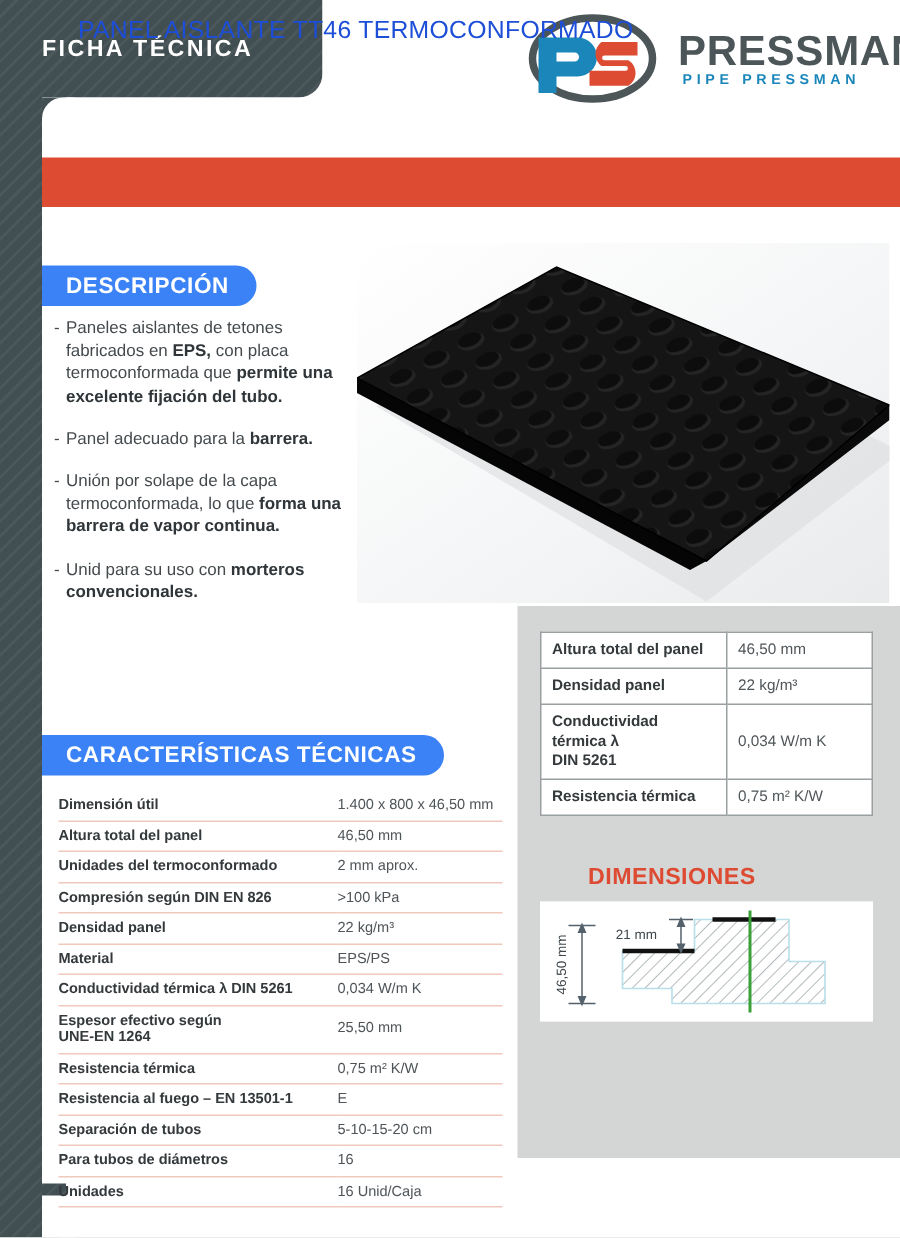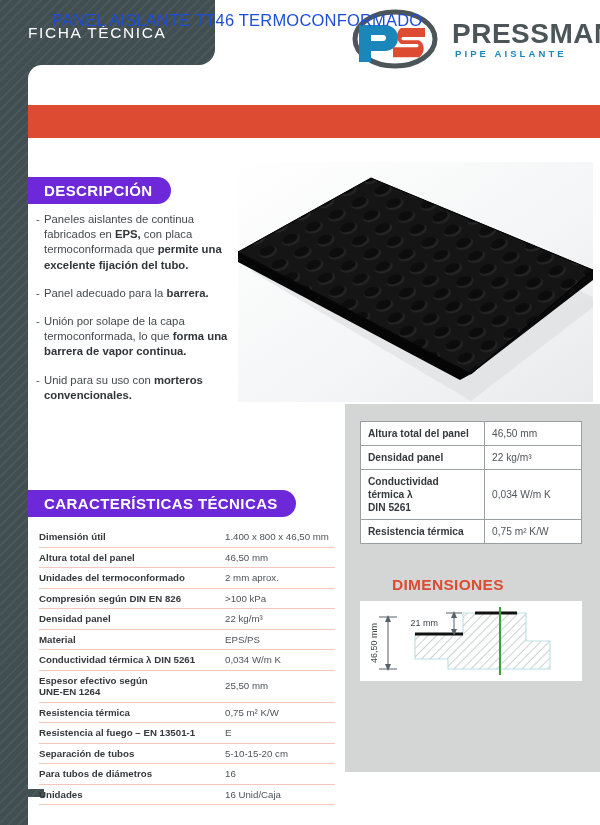--- a/index.html
+++ b/index.html
@@ -56,21 +56,21 @@
         rgba(255,255,255,0.05) 2px,
         rgba(0,0,0,0.0) 2px,
         rgba(0,0,0,0.0) 7px);
     border-bottom-right-radius: 16px;
   }
   .header-tab-label {
     position: absolute;
     left: 28px; top: 24px;
     color: #ffffff;
     font-size: 15.5px;
-    font-weight: normal;
+    font-weight: bold;
     letter-spacing: 1.6px;
   }
 
   
   .left-strip {
     position: absolute;
     left: 0; top: 0;
     width: 28px;
     height: 825px;
     background-color: #414e52;
@@ -158,21 +158,21 @@
     color: #1d4ed8;
     font-size: 16.5px;
     font-weight: normal;
     letter-spacing: 0.2px;
   }
 
   
   .pill {
     position: absolute;
     height: 27px;
-    background: #6d28d9;
+    background: #3b82f6;
     border-radius: 0 14px 14px 0;
     color: #ffffff;
     font-size: 15px;
     font-weight: bold;
     letter-spacing: 0.4px;
     display: flex;
     align-items: center;
     padding-left: 16px;
     padding-right: 18px;
     white-space: nowrap;
@@ -288,21 +288,21 @@
   <div class="logo-wrap">
     <svg width="100" height="62" viewBox="0 0 100 62">
       <ellipse cx="50" cy="31" rx="40" ry="27" fill="none" stroke="#4c5658" stroke-width="5"></ellipse>
 
       <path d="M14 17 H40 a13 13 0 0 1 0 26 H26 V54 H14 Z M26 27 V33 H38 a3 3 0 0 0 0 -6 Z" fill="#1a86b9"></path>
 
       <path d="M80 20 H56 a10 10 0 0 0 0 16 h16 a1.6 1.6 0 0 1 0 3.2 H48 v10 h26 a10 10 0 0 0 0 -17 H58
                a1.6 1.6 0 0 1 0 -3.2 H80 Z" fill="#dd4b33"></path>
     </svg>
     <div class="logo-brand">PRESSMAN</div>
-    <div class="logo-sub">PIPE AISLANTE</div>
+    <div class="logo-sub">PIPE PRESSMAN</div>
   </div>
 
   <div class="title-banner"></div>
   <div class="title-banner-text">PANEL AISLANTE TT46 TERMOCONFORMADO</div>
 
   <div class="grey-block"></div>
   <div class="grey-mask-photo"></div>
 
   <svg class="photo" viewBox="0 0 355 240">
     <defs>
@@ -331,21 +331,21 @@
     <polygon points="0,90 133,16 355,108 233,212" fill="url(#panelTop)"></polygon>
     <polygon points="0,90 133,16 355,108 233,212" fill="url(#studs)" opacity="0.95"></polygon>
     <polygon points="0,90 133,16 355,108 233,212" fill="none" stroke="#000" stroke-width="1"></polygon>
   </svg>
 
   <div class="pill" id="pill-descripcion">DESCRIPCIÓN</div>
 
   <div class="desc-list" id="desc-list">
       <div class="desc-item">
         <span class="desc-dash">-</span>
-        <span class="desc-body"><span>Paneles aislantes de continua fabricados en </span><b>EPS,</b><span> con placa termoconformada que </span><b>permite una excelente fijación del tubo.</b></span>
+        <span class="desc-body"><span>Paneles aislantes de tetones fabricados en </span><b>EPS,</b><span> con placa termoconformada que </span><b>permite una excelente fijación del tubo.</b></span>
       </div>
       <div class="desc-item">
         <span class="desc-dash">-</span>
         <span class="desc-body"><span>Panel adecuado para la </span><b>barrera.</b></span>
       </div>
       <div class="desc-item">
         <span class="desc-dash">-</span>
         <span class="desc-body"><span>Unión por solape de la capa termoconformada, lo que </span><b>forma una barrera de vapor continua.</b></span>
       </div>
       <div class="desc-item">

